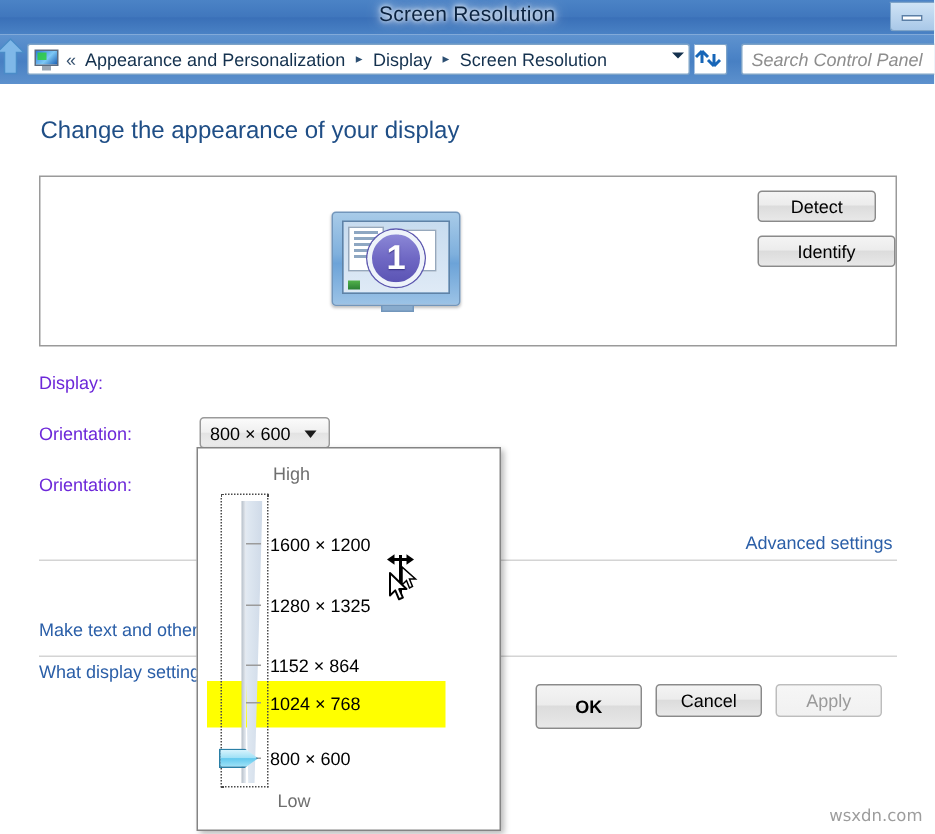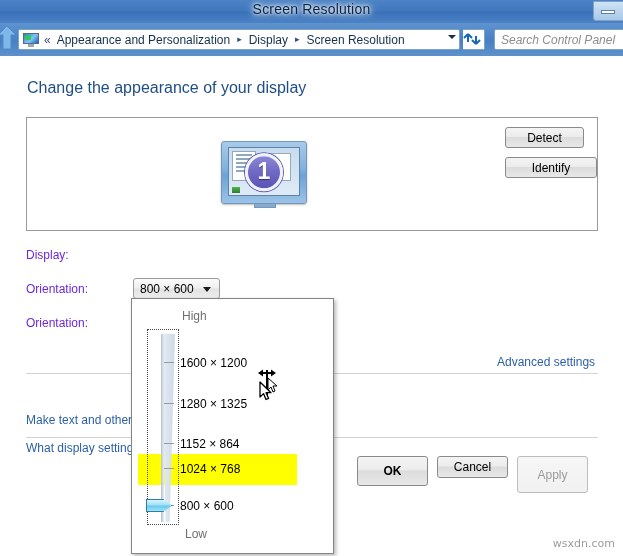--- a/index.html
+++ b/index.html
@@ -162,21 +162,21 @@
     font-size: 12px; color: #000000;
     display: flex; align-items: center; justify-content: center;
     cursor: default;
   }
   .btn.disabled { color: #9a9a9a; border-color: #bdbdbd;
     background: linear-gradient(to bottom, #f6f6f6 0%, #f1f1f1 100%); }
   #btn-detect   { left: 505px; top: 127px; width: 79px; height: 21px; }
   #btn-identify { left: 505px; top: 157px; width: 92px; height: 21px; }
   #btn-ok       { left: 357px; top: 456px; width: 71px; height: 30px; font-weight: bold; }
   #btn-cancel   { left: 437px; top: 456px; width: 71px; height: 22px; }
-  #btn-apply    { left: 517px; top: 456px; width: 71px; height: 37px; }
+  #btn-apply    { left: 517px; top: 456px; width: 71px; height: 22px; }
 
   
   .field-label {
     position: absolute; font-size: 12px; color: #6d28d9; white-space: nowrap;
   }
   #lbl-display     { left: 26px; top: 248px; }
   #lbl-resolution  { left: 26px; top: 282px; }
   #lbl-orientation { left: 26px; top: 316px; }
 
   

